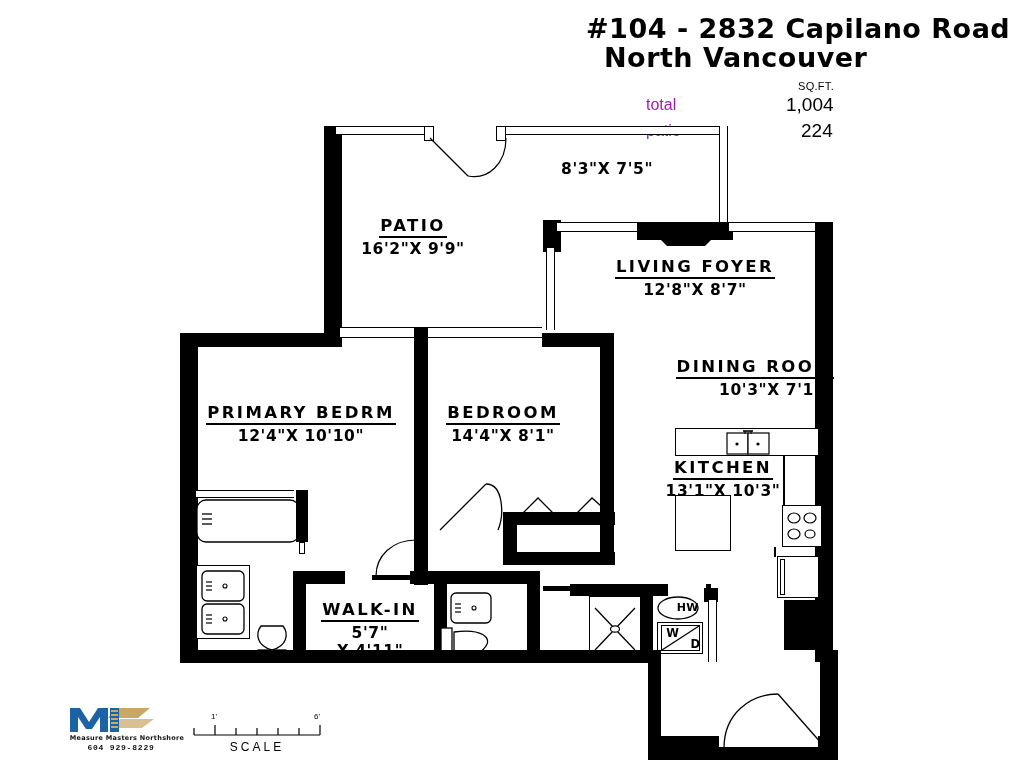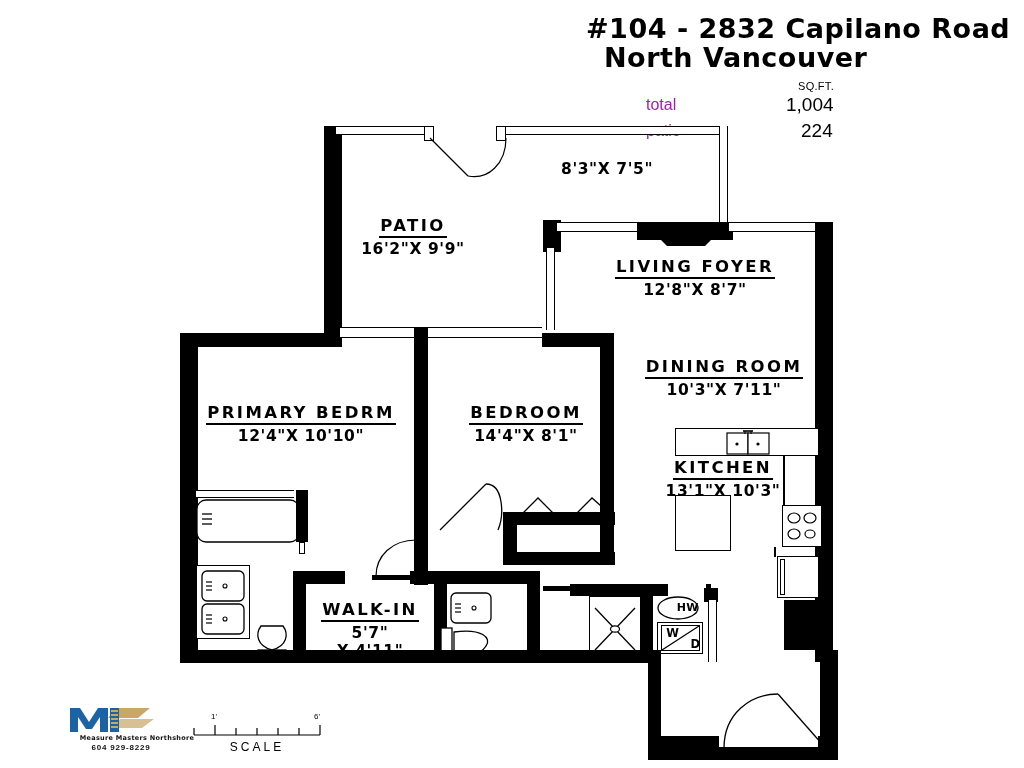--- a/index.html
+++ b/index.html
@@ -101,27 +101,27 @@
     position:absolute;
     font-family:"DejaVu Sans", sans-serif;
     font-weight:bold;
     color:#000;
     text-align:right;
   }
 
   
   .logo{position:absolute;left:62px;top:706px;width:118px;height:48px;}
   .logo-name{
-    position:absolute;left:16px;top:28px;width:118px;text-align:center;
+    position:absolute;left:6px;top:28px;width:118px;text-align:center;
     font-family:"DejaVu Sans", sans-serif;font-weight:bold;font-size:6.5px;
     letter-spacing:0.3px;color:#111;white-space:nowrap;
   }
   .logo-phone{
     position:absolute;left:0;top:37px;width:118px;text-align:center;
-    font-family:Liberation Sans, sans-serif;font-weight:bold;font-size:8px;
+    font-family:Liberation Mono, monospace;font-weight:bold;font-size:8px;
     letter-spacing:0.8px;color:#111;white-space:nowrap;
   }
 
   
   .scalewrap{position:absolute;left:192px;top:712px;width:130px;height:46px;}
   .scale-text{
     position:absolute;left:0;top:28px;width:130px;text-align:center;
     font-family:"Liberation Sans", sans-serif;font-size:12px;letter-spacing:3px;color:#000;
   }
   .scale-tick-lbl{
@@ -193,31 +193,31 @@
     <div class="rdim">16'2"X  9'9"</div>
   </div>
 
   <div class="bare-dim" style="left:561px;top:160px;">8'3"X  7'5"</div>
 
   <div class="room" style="left:586px;top:257px;width:218px;">
     <div class="rname">LIVING  FOYER</div>
     <div class="rdim">12'8"X  8'7"</div>
   </div>
 
-  <div class="room" style="left:614px;top:357px;width:220px;">
+  <div class="room" style="left:614px;top:357px;width:220px;text-align:right;">
     <div class="rname">DINING  ROOM</div>
     <div class="rdim">10'3"X  7'11"</div>
   </div>
 
   <div class="room" style="left:188px;top:403px;width:226px;">
     <div class="rname">PRIMARY  BEDRM</div>
     <div class="rdim">12'4"X  10'10"</div>
   </div>
 
-  <div class="room" style="left:439px;top:403px;width:174px;">
+  <div class="room" style="left:416px;top:403px;width:174px;">
     <div class="rname">BEDROOM</div>
     <div class="rdim">14'4"X  8'1"</div>
   </div>
 
   <div class="room" style="left:638px;top:458px;width:170px;">
     <div class="rname">KITCHEN</div>
     <div class="rdim">13'1"X  10'3"</div>
   </div>
 
   <div class="room" style="left:300px;top:600px;width:140px;">

